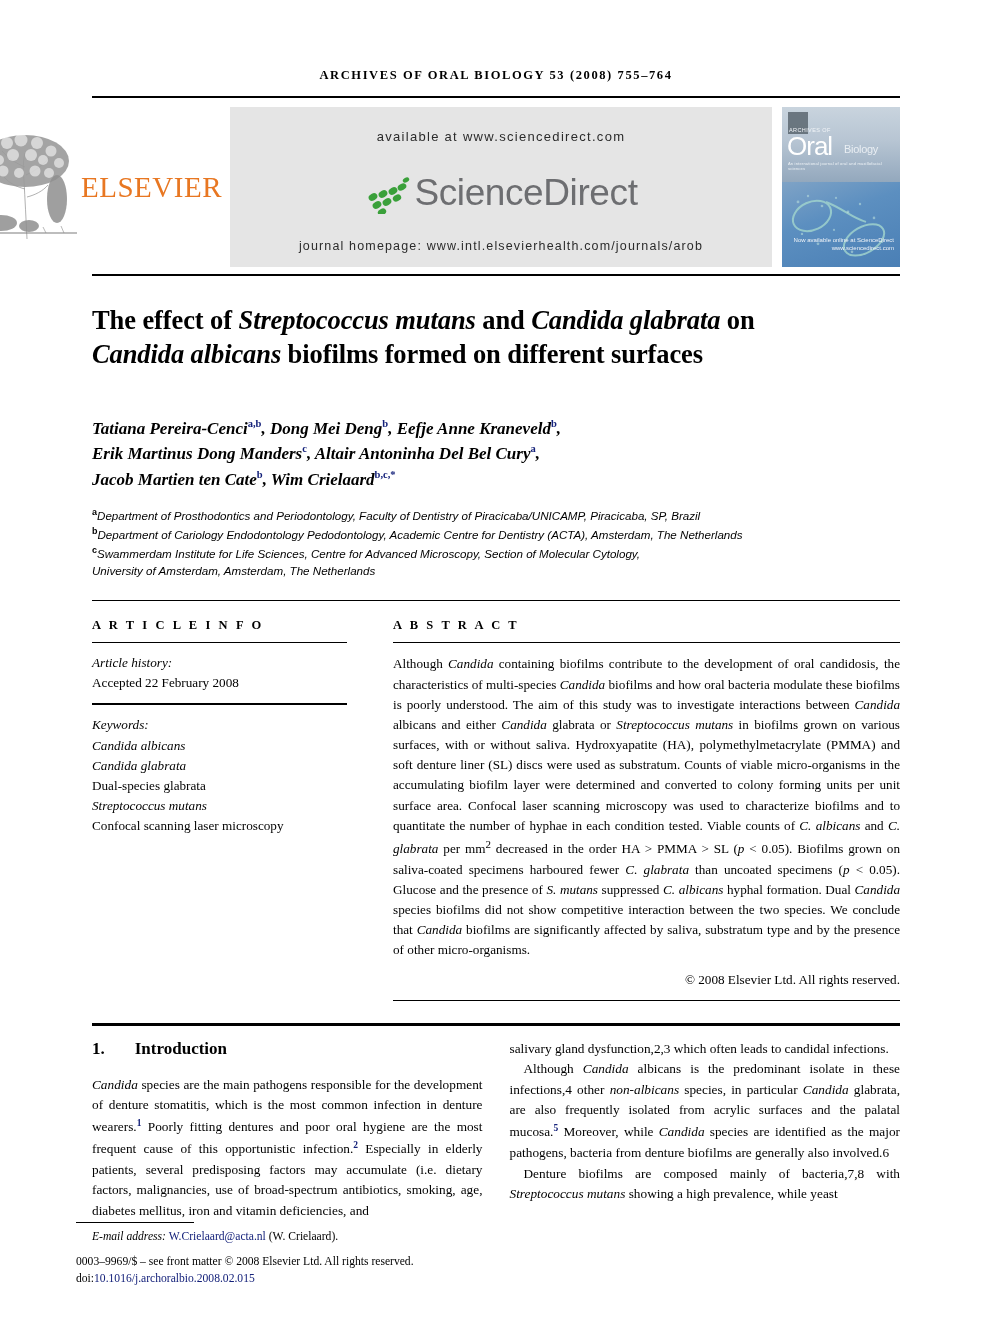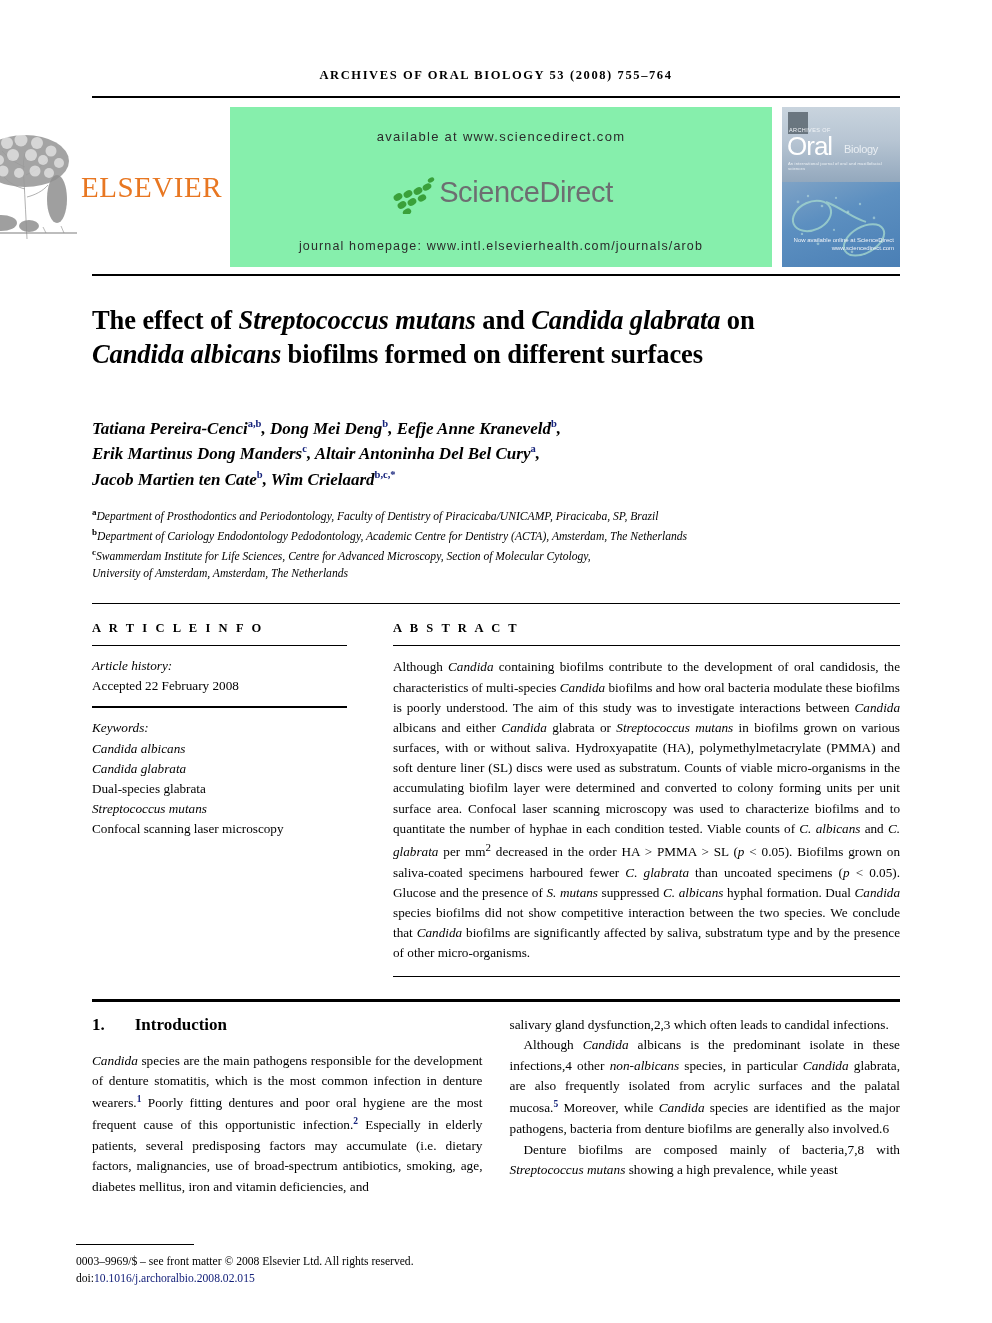--- a/index.html
+++ b/index.html
@@ -50,40 +50,40 @@
     font-size: 29px;
     font-weight: 400;
     color: #E87722;
     letter-spacing: 0.5px;
     line-height: 1;
     margin-top: 2px;
   }
 
   .sd-banner {
     flex: 1 1 auto;
-    background: #86efac;
+    background: #e5e5e5;
     margin: 0 10px 0 8px;
     position: relative;
     display: flex;
     flex-direction: column;
     align-items: center;
     justify-content: space-between;
     padding: 22px 0 14px 0;
   }
   .sd-available {
     font-family: "Liberation Sans", sans-serif;
     font-size: 13px;
     letter-spacing: 1.3px;
     color: #2b2b2b;
   }
   .sd-logo-row { display: flex; align-items: center; gap: 4px; margin: 6px 0 4px 0; }
   .sd-leaf-svg { display: block; }
   .sd-wordmark {
     font-family: "Liberation Sans", sans-serif;
-    font-size: 29px;
+    font-size: 37px;
     color: #6d6e71;
     letter-spacing: -0.4px;
   }
   .sd-homepage {
     font-family: "Liberation Sans", sans-serif;
     font-size: 12.5px;
     letter-spacing: 1.15px;
     color: #2b2b2b;
   }
 
@@ -153,21 +153,21 @@
     font-style: italic;
     font-weight: 700;
     font-size: 17px;
     line-height: 1.50;
   }
   .authors sup { font-size: 10.5px; color: #14217a; font-style: normal; font-weight:700; vertical-align: super; }
 
   
   .affils {
     margin: 14px 76px 8px 76px;
-    font-family: Liberation Serif, serif;
+    font-family: Liberation Sans, sans-serif;
     font-style: italic;
     font-size: 11.6px;
     line-height: 1.54;
   }
   .affils sup { font-size: 9px; font-style: normal; font-weight: 700; }
 
   .rule-thin { border: none; border-top: 1px solid #000; margin: 20px 76px 0 76px; }
 
   
   .info-abs {
@@ -412,20 +412,21 @@
             <div class="kw"><i>Streptococcus mutans</i></div>
             <div class="kw">Confocal scanning laser microscopy</div>
           </div>
       </div>
     </div>
 
     <div class="col-abs">
       <div class="sec-head">A B S T R A C T</div>
       <hr class="hr-under">
       <div class="abstract-body" id="abstract-text">Although <i>Candida</i> containing biofilms contribute to the development of oral candidosis, the characteristics of multi-species <i>Candida</i> biofilms and how oral bacteria modulate these biofilms is poorly understood. The aim of this study was to investigate interactions between <i>Candida</i> albicans and either <i>Candida</i> glabrata or <i>Streptococcus mutans</i> in biofilms grown on various surfaces, with or without saliva. Hydroxyapatite (HA), polymethylmetacrylate (PMMA) and soft denture liner (SL) discs were used as substratum. Counts of viable micro-organisms in the accumulating biofilm layer were determined and converted to colony forming units per unit surface area. Confocal laser scanning microscopy was used to characterize biofilms and to quantitate the number of hyphae in each condition tested. Viable counts of <i>C. albicans</i> and <i>C. glabrata</i> per mm<sup>2</sup> decreased in the order HA &gt; PMMA &gt; SL (<i>p</i> &lt; 0.05). Biofilms grown on saliva-coated specimens harboured fewer <i>C. glabrata</i> than uncoated specimens (<i>p</i> &lt; 0.05). Glucose and the presence of <i>S. mutans</i> suppressed <i>C. albicans</i> hyphal formation. Dual <i>Candida</i> species biofilms did not show competitive interaction between the two species. We conclude that <i>Candida</i> biofilms are significantly affected by saliva, substratum type and by the presence of other micro-organisms.</div>
+      <div class="copyright">© 2008 Elsevier Ltd. All rights reserved.</div>
       <hr class="rule-abs-bottom">
     </div>
   </div>
 
   <hr class="rule-heavy">
 
   <div class="body-cols">
     <div class="bcol">
       <div class="h1">
         <span>1.</span>
@@ -439,19 +440,24 @@
       <div class="body-text" id="intro-right">
           <p>salivary gland dysfunction,2,3 which often leads to candidal infections.</p>
           <p>Although <i>Candida</i> albicans is the predominant isolate in these infections,4 other <i>non-albicans</i> species, in particular <i>Candida</i> glabrata, are also frequently isolated from acrylic surfaces and the palatal mucosa.<sup>5</sup> Moreover, while <i>Candida</i> species are identified as the major pathogens, bacteria from denture biofilms are generally also involved.6</p>
           <p>Denture biofilms are composed mainly of bacteria,7,8 with <i>Streptococcus mutans</i> showing a high prevalence, while yeast</p>
         </div>
     </div>
   </div>
 
   <div class="footnote-wrap">
     <hr class="fn-rule">
+    <div class="fn fn-email">
+      <i>E-mail address:</i>
+      <span class="lnk">W.Crielaard@acta.nl</span>
+      <span>(W. Crielaard).</span>
+    </div>
     <div class="fn fn-issn">0003–9969/$ – see front matter © 2008 Elsevier Ltd. All rights reserved.</div>
     <div class="fn fn-doi">
       <span class="dk">doi:</span><span>10.1016/j.archoralbio.2008.02.015</span>
     </div>
   </div>
 
 </div>
 
 </body></html>

